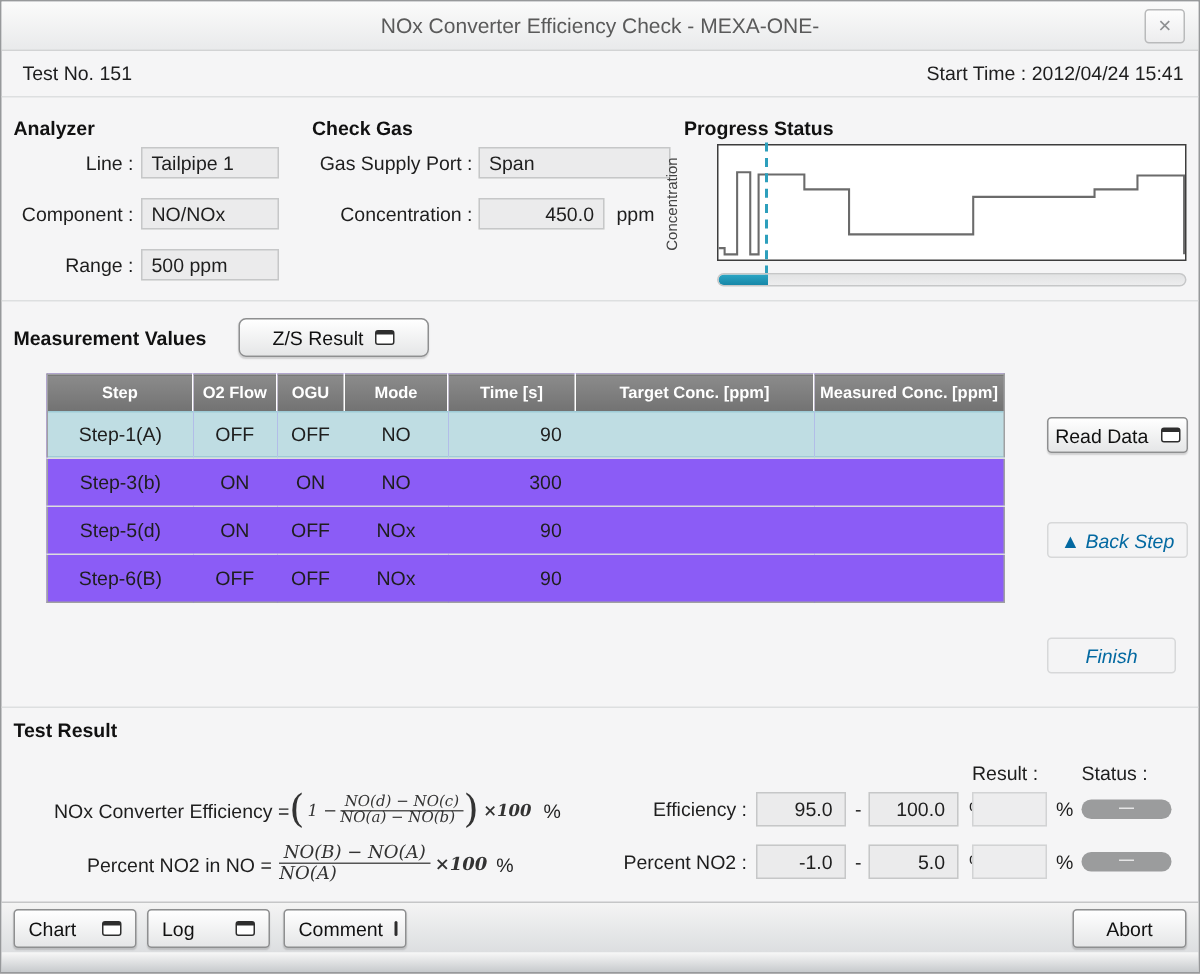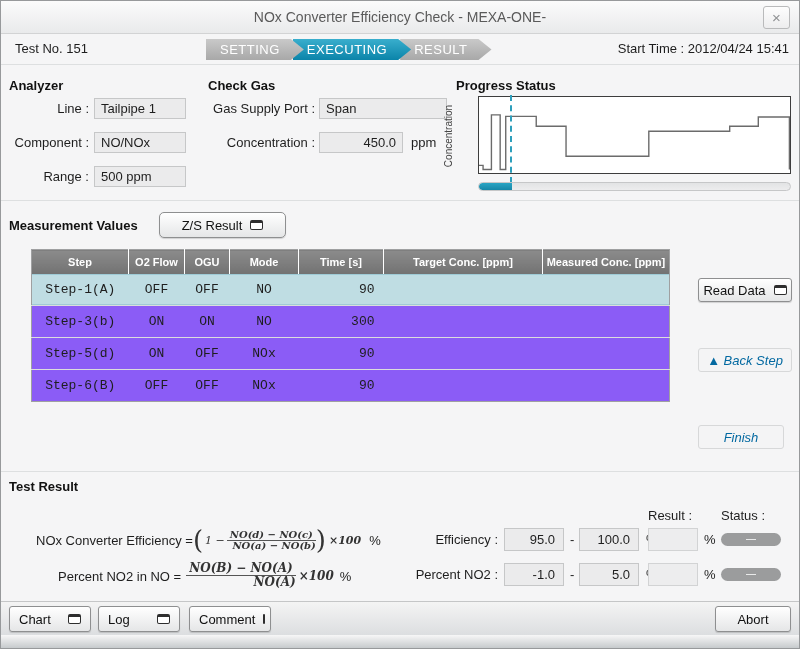--- a/index.html
+++ b/index.html
@@ -70,28 +70,28 @@
   
   table.meas {
     position:absolute; left:30px; top:248px; width:638px; border-collapse:collapse;
     border:1px solid #9fa0a1; background:#8b5cf6; table-layout:fixed; font-size:13px; color:#1e1e1e;
   }
   table.meas th {
     height:24px; background:linear-gradient(#8b8b8b,#727272); color:#fff;
     font-size:11px; font-weight:bold; border-left:1px solid #fff;
   }
   table.meas th:first-child { border-left:none; }
-  table.meas td { height:32px; text-align:center; border-bottom:1px solid #dcdddd;font-family:Liberation Mono, monospace; }
+  table.meas td { height:32px; text-align:center; border-bottom:1px solid #dcdddd; }
   table.meas tr:last-child td { border-bottom:none; }
   table.meas td.t { text-align:right; padding-right:9px; }
   tr.sel td { background:#bfdde3; box-shadow:inset 0 1px 0 #9ecbd6, inset 0 -1px 0 #9ecbd6; }
   
   .formula-row { position:absolute; display:flex; align-items:center; font-size:13px; color:#1e1e1e; }
   .math { font-family:"DejaVu Serif", serif; font-style:italic; color:#333; }
-  .frac { display:inline-block; text-align:right; vertical-align:middle; line-height:1.15;font-weight:bold; }
+  .frac { display:inline-block; text-align:left; vertical-align:middle; line-height:1.15; }
   .frac .fr-num { border-bottom:1px solid #555; padding:0 3px; }
   .paren { font-size:26px; font-weight:200; color:#333; font-family:"DejaVu Serif", serif; }
   .mult { font-weight:bold; font-size:11px; margin:0 2px 0 3px; }
   .pill {
     position:absolute; width:60px; height:13px; border-radius:7px; background:#9b9c9d;
     color:#fff; font-size:10px; text-align:center; line-height:12px;
   }
   .rfld { position:absolute; width:50px; height:23px; background:#ededee; border:1px solid #d2d3d4; }
   .mfld {
     position:absolute; width:60px; height:23px; background:#ebebec; border:1px solid #c6c7c8;
@@ -111,25 +111,20 @@
 <div id="window">
 
   <div class="titlebar">
     <div class="title">NOx Converter Efficiency Check - MEXA-ONE-</div>
     <div class="close-btn">
       <span>×</span>
     </div>
   </div>
 
   <div class="testno">Test No. 151</div>
-  <div class="tabs">
-    <div class="tab gray z3">SETTING</div>
-    <div class="tab active z2">EXECUTING</div>
-    <div class="tab gray z1">RESULT</div>
-  </div>
   <div class="starttime">Start Time : 2012/04/24 15:41</div>
   <div class="divider" style="top:63px"></div>
 
   <div class="sec-title" style="left:8px; top:77px">Analyzer</div>
   <div class="lbl" style="left:0; top:100px; width:88px">Line :</div>
   <div class="fld" style="left:93px; top:97px; width:92px">Tailpipe 1</div>
   <div class="lbl" style="left:0; top:134px; width:88px">Component :</div>
   <div class="fld" style="left:93px; top:131px; width:92px">NO/NOx</div>
   <div class="lbl" style="left:0; top:168px; width:88px">Range :</div>
   <div class="fld" style="left:93px; top:165px; width:92px">500 ppm</div>

